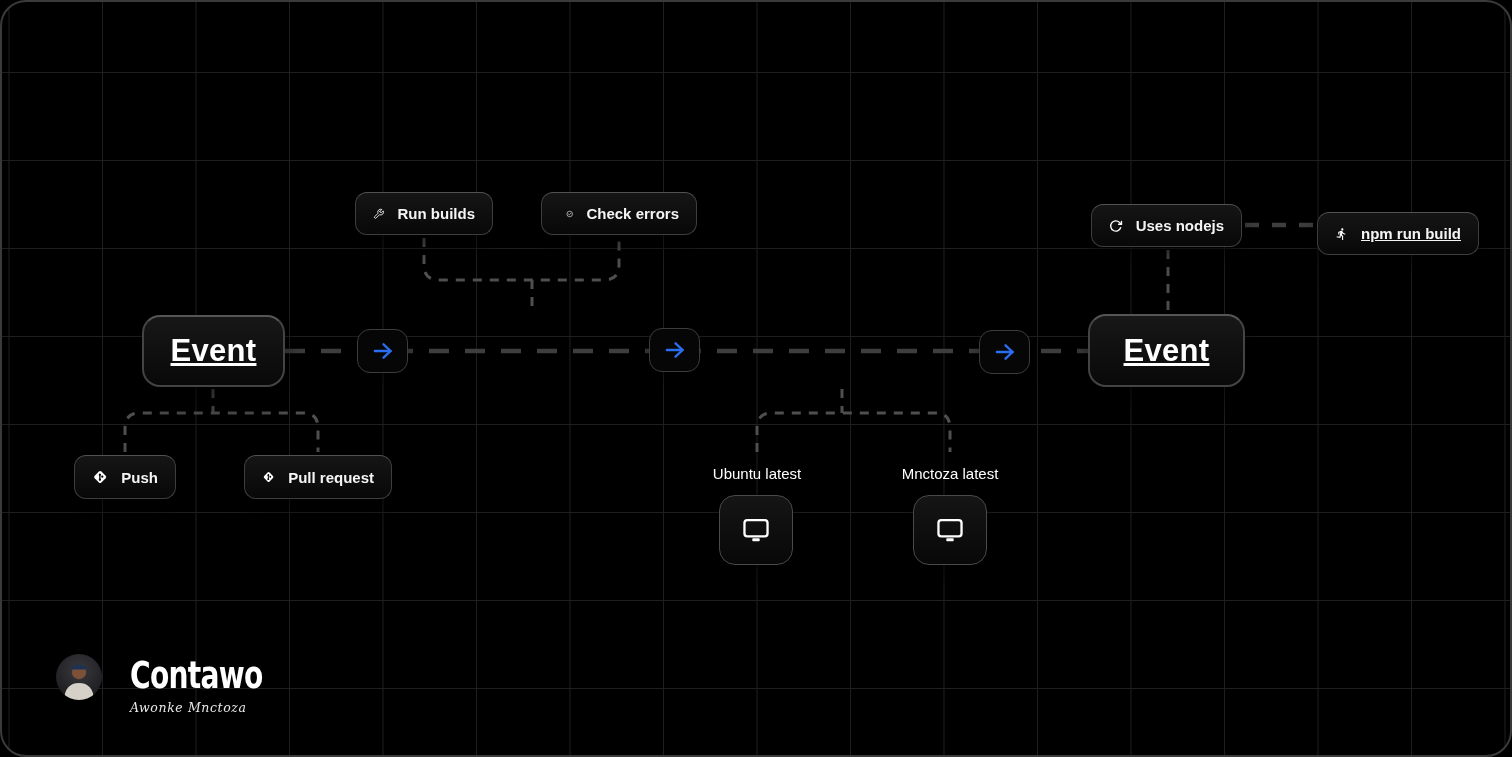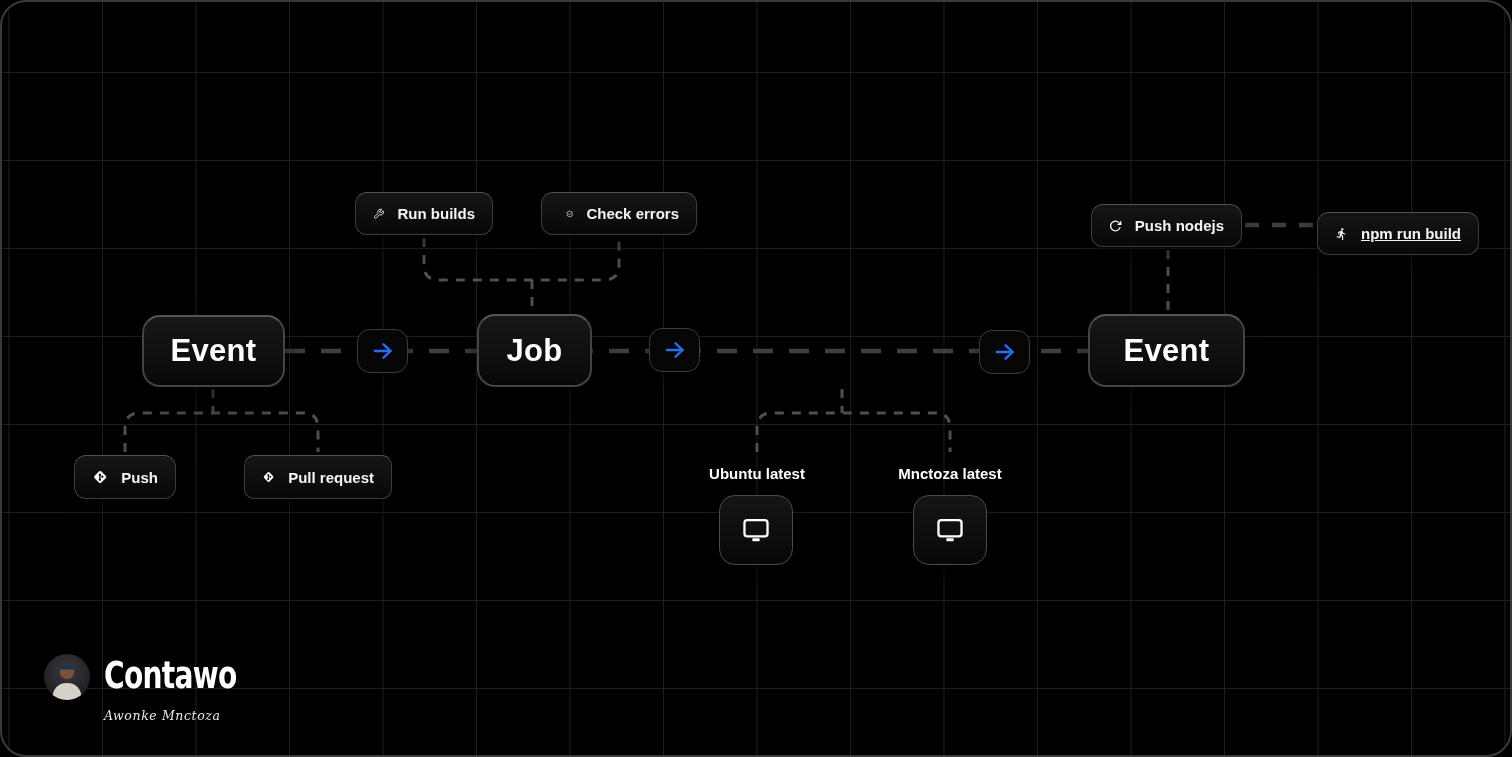--- a/index.html
+++ b/index.html
@@ -18,20 +18,21 @@
   }
   svg.connectors { position:absolute; inset:0; z-index:1; }
   .node {
     position:absolute; z-index:2;
     display:flex; align-items:center; justify-content:center;
     background:linear-gradient(180deg,#171717 0%,#090909 100%);
     border:2px solid #444; border-top-color:#555;
     border-radius:18px; color:#fff; font-weight:700; font-size:31px;
     letter-spacing:.3px;
     box-shadow:0 14px 28px rgba(0,0,0,.6);
+    text-decoration:underline;
   }
   .chip {
     position:absolute; z-index:2;
     display:flex; align-items:center; gap:13px; padding:0 17px;
     height:43px;
     background:linear-gradient(180deg,#151515 0%,#080808 100%);
     border:1.5px solid #3e3e3e; border-top-color:#525252;
     border-radius:12px; color:#f5f5f5; font-weight:700; font-size:15px;
     white-space:nowrap;
     box-shadow:0 10px 20px rgba(0,0,0,.55);
@@ -44,37 +45,37 @@
   }
   .machine {
     position:absolute; z-index:2; width:74px; height:70px;
     display:flex; align-items:center; justify-content:center;
     background:linear-gradient(180deg,#151515 0%,#080808 100%);
     border:1.5px solid #4a4a4a; border-radius:16px;
     box-shadow:0 10px 20px rgba(0,0,0,.55);
   }
   .machine-label {
     position:absolute; z-index:2; width:170px; text-align:center;
-    color:#fff; font-weight:700; font-size:15px;
-  }
-  .brand { position:absolute; left:42px; top:652px; z-index:2; display:flex; gap:14px; }
+    color:#fff; font-weight:400; font-size:15px;
+  }
+  .brand { position:absolute; left:54px; top:652px; z-index:2; display:flex; gap:28px; }
   .avatar {
     width:46px; height:46px; border-radius:50%; overflow:hidden;
     background:radial-gradient(circle at 50% 35%, #3a3a3e 0%, #202024 70%);
     flex:0 0 auto;
   }
   .brand-name {
     color:#fff; font-weight:800; font-size:38px; line-height:1;
     font-family:"DejaVu Sans", sans-serif;
     transform:scaleX(.74); transform-origin:left top; margin-top:2px;
     letter-spacing:-1px;
   }
   .brand-sig {
     color:#e9e9e9; font-family:"DejaVu Serif", serif; font-style:italic;
-    font-size:12.5px; margin-top:14px; letter-spacing:.6px;
+    font-size:12.5px; margin-top:6px; letter-spacing:.6px;
   }
   .ic { display:block; }
 </style>
 </head>
 <body>
 
 <div class="page">
 
   <svg class="connectors" width="1512" height="757" viewBox="0 0 1512 757">
 
@@ -90,23 +91,20 @@
 
     <path d="M840 387 V411" stroke="#4f4f4f" stroke-width="3" fill="none" stroke-dasharray="9 8"></path>
     <path d="M755 450 V426 Q755 411 770 411 H933 Q948 411 948 426 V450" stroke="#4f4f4f" stroke-width="3" fill="none" stroke-dasharray="9 8"></path>
 
     <path d="M1166 248 V309" stroke="#4f4f4f" stroke-width="3" fill="none" stroke-dasharray="9 8"></path>
   </svg>
 
   <div class="node" style="left:140px;top:313px;width:143px;height:72px;">
     <span>Event</span>
   </div>
-  <div class="node" style="left:475px;top:312px;width:115px;height:73px;">
-    <span>Job</span>
-  </div>
   <div class="node" style="left:1086px;top:312px;width:157px;height:73px;">
     <span>Event</span>
   </div>
 
   <div class="arrow-btn" style="left:355px;top:327px;">
     <svg class="ic" width="26" height="26" viewBox="0 0 24 24">
       <path d="M4.5 12 H19" stroke="#2a6df0" stroke-width="2.2" fill="none" stroke-linecap="round"></path>
       <path d="M12.5 5.8 L19 12 L12.5 18.2" stroke="#2a6df0" stroke-width="2.2" fill="none" stroke-linecap="round" stroke-linejoin="round"></path>
     </svg>
   </div>
@@ -135,40 +133,40 @@
       <path d="M8 12.4 L10.7 15 L16 9.3" fill="none" stroke="#fff" stroke-width="1.9" stroke-linecap="round" stroke-linejoin="round"></path>
     </svg>
     <span>Check errors</span>
   </div>
 
   <div class="chip" style="left:1089px;top:202px;width:151px;">
     <svg class="ic" width="20" height="20" viewBox="0 0 24 24">
       <path d="M20.49 15a9 9 0 1 1-2.12-9.36L22 9" fill="none" stroke="#fff" stroke-width="2.4" stroke-linecap="round"></path>
       <path d="M22 4 v5 h-5" fill="none" stroke="#fff" stroke-width="2.4" stroke-linecap="round" stroke-linejoin="round"></path>
     </svg>
-    <span>Push nodejs</span>
+    <span>Uses nodejs</span>
   </div>
   <div class="chip" style="left:1315px;top:210px;width:162px;text-decoration:underline;">
     <svg class="ic" width="20" height="20" viewBox="0 0 24 24">
       <path d="M13.49 5.48c1.1 0 2-.9 2-2s-.9-2-2-2-2 .9-2 2 .9 2 2 2zm-3.6 13.9l1-4.4 2.1 2v6h2v-7.5l-2.1-2 .6-3c1.3 1.5 3.3 2.5 5.5 2.5v-2c-1.9 0-3.5-1-4.3-2.4l-1-1.6c-.4-.6-1-1-1.7-1-.3 0-.5.1-.8.1l-5.2 2.2v4.7h2v-3.4l1.8-.7-1.6 8.1-4.9-1-.4 2 7 1.4z" fill="#fff"></path>
     </svg>
     <span>npm run build</span>
   </div>
 
   <div class="chip" style="left:72px;top:453px;width:102px;height:44px;">
     <svg class="ic" width="22" height="22" viewBox="0 0 22 22">
       <rect x="4.6" y="4.6" width="12.8" height="12.8" rx="2.4" transform="rotate(45 11 11)" fill="#fff"></rect>
       <path d="M10.6 6.6 V15.4" stroke="#000" stroke-width="1.7"></path>
       <circle cx="10.6" cy="8" r="1.5" fill="#000"></circle>
       <circle cx="10.6" cy="14.6" r="1.5" fill="#000"></circle>
       <circle cx="13.9" cy="10.6" r="1.5" fill="#000"></circle>
     </svg>
     <span>Push</span>
   </div>
-  <div class="chip" style="left:242px;top:453px;width:148px;height:44px;border-radius:10px;">
+  <div class="chip" style="left:242px;top:453px;width:148px;height:44px;">
     <svg class="ic" width="22" height="22" viewBox="0 0 22 22">
       <rect x="4.6" y="4.6" width="12.8" height="12.8" rx="2.4" transform="rotate(45 11 11)" fill="#fff"></rect>
       <path d="M10.6 6.6 V15.4" stroke="#000" stroke-width="1.7"></path>
       <circle cx="10.6" cy="8" r="1.5" fill="#000"></circle>
       <circle cx="10.6" cy="14.6" r="1.5" fill="#000"></circle>
       <circle cx="13.9" cy="10.6" r="1.5" fill="#000"></circle>
     </svg>
     <span>Pull request</span>
   </div>
 

